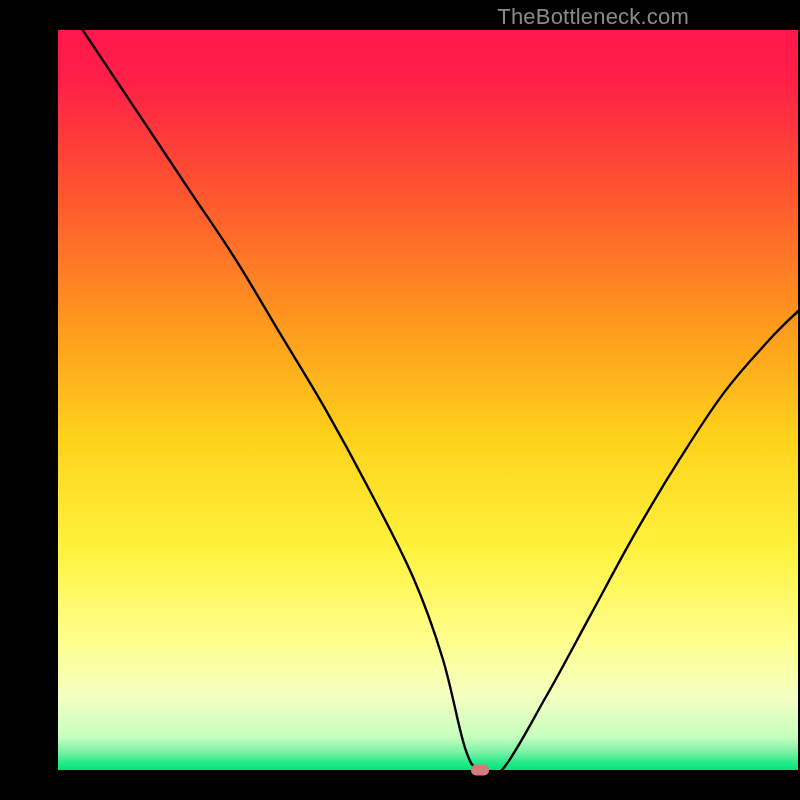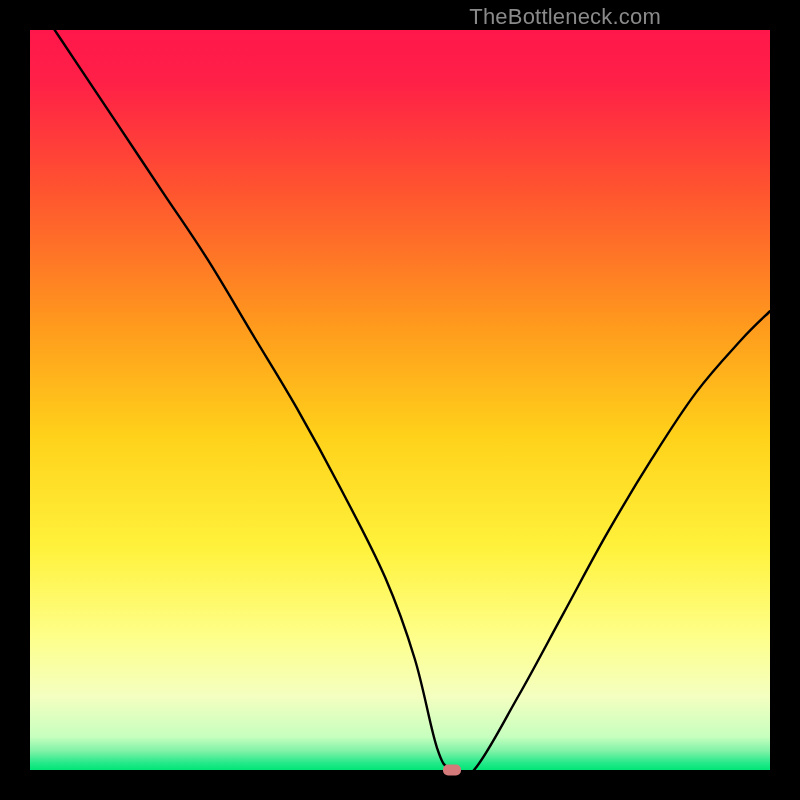--- a/index.html
+++ b/index.html
@@ -8,20 +8,21 @@
     width: 800px;
     height: 800px;
     background: #000;
     overflow: hidden;
   }
   .frame {
     position: relative;
     width: 689px;
     height: 800px;
     background: #000;
+    margin-left: 28px;
   }
   .plot-area {
     position: absolute;
     left: 30px;
     top: 30px;
     width: 740px;
     height: 740px;
   }
   .gradient {
     position: absolute;

